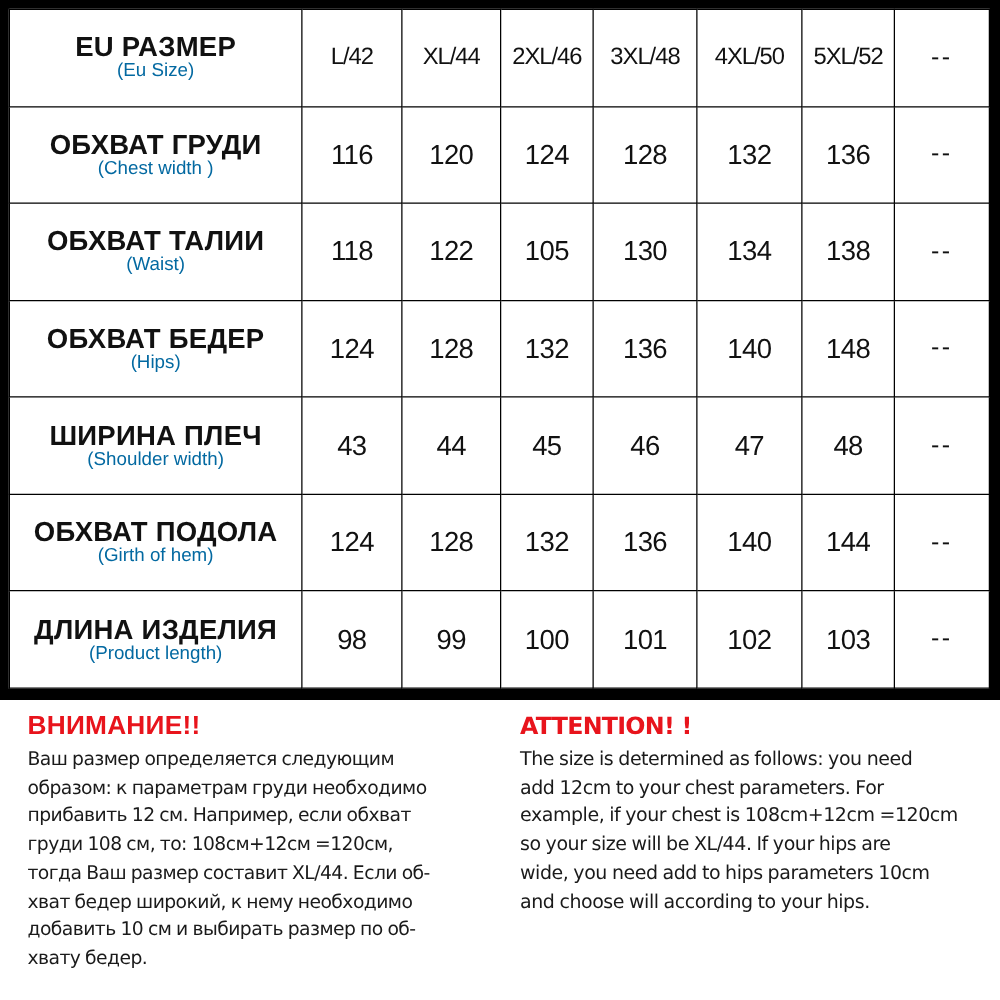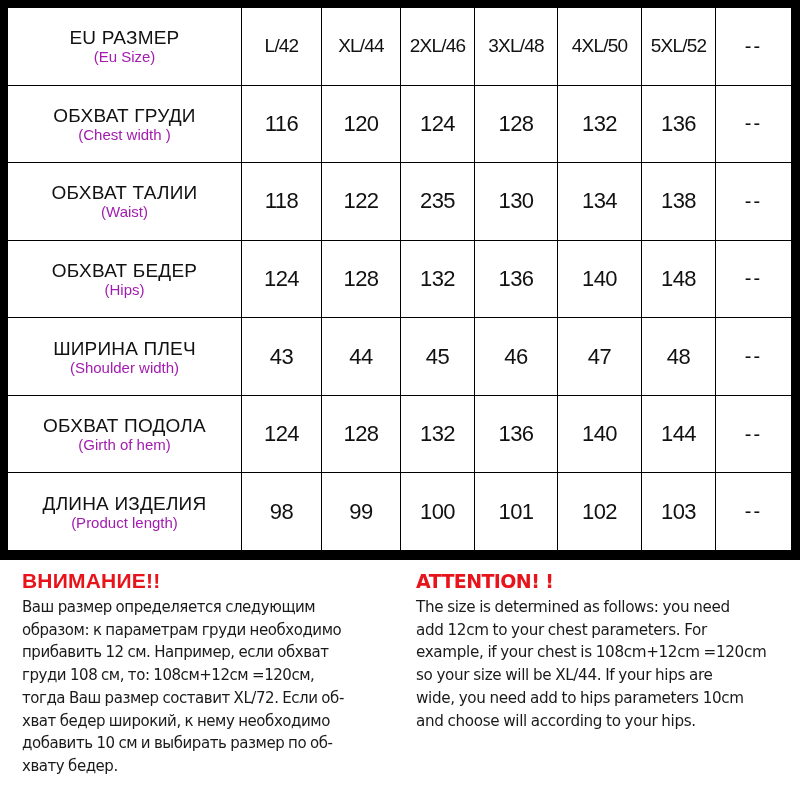--- a/index.html
+++ b/index.html
@@ -21,22 +21,22 @@
     height: 60px;
   }
   col.c-label { width: 234px; }
   col.c-s1 { width: 80px; }
   col.c-s2 { width: 79px; }
   col.c-s3 { width: 74px; }
   col.c-s4 { width: 83px; }
   col.c-s5 { width: 84px; }
   col.c-s6 { width: 74px; }
   col.c-ex { width: 76px; }
-  .lbl-ru { display: block; font-weight: normal; font-size: 19px; line-height: 21px; letter-spacing: 0.2px; }
-  .lbl-en { display: block; font-size: 15px; line-height: 17px; color: #a21caf; text-align: center; }
+  .lbl-ru { display: block; font-weight: bold; font-size: 22px; line-height: 21px; letter-spacing: 0.2px; }
+  .lbl-en { display: block; font-size: 15px; line-height: 17px; color: #0369a1; text-align: center; }
   .val { font-size: 22px; letter-spacing: -0.5px; }
   .val.size { font-size: 19px; letter-spacing: -0.8px; }
   .dash { font-size: 20px; letter-spacing: 2px; color: #222; }
   .note {
     position: absolute; top: 568px;
     font-family: "DejaVu Sans", sans-serif;
   }
   .note-ru { left: 22px; width: 385px; }
   .note-en { left: 416px; width: 384px; }
   .note-title {
@@ -94,21 +94,21 @@
         <td class="val">136</td>
         <td class="dash">--</td>
       </tr>
       <tr>
         <td>
           <span class="lbl-ru">ОБХВАТ ТАЛИИ</span>
           <span class="lbl-en">(Waist)</span>
         </td>
         <td class="val">118</td>
         <td class="val">122</td>
-        <td class="val">235</td>
+        <td class="val">105</td>
         <td class="val">130</td>
         <td class="val">134</td>
         <td class="val">138</td>
         <td class="dash">--</td>
       </tr>
       <tr>
         <td>
           <span class="lbl-ru">ОБХВАТ БЕДЕР</span>
           <span class="lbl-en">(Hips)</span>
         </td>
@@ -162,21 +162,21 @@
     </tbody>
 </table>
 
 <div class="note note-ru">
   <div class="note-title">ВНИМАНИЕ!!</div>
   <p class="note-body" id="note-ru-body">
       <span style="display: block; white-space: nowrap;">Ваш размер определяется следующим</span>
       <span style="display: block; white-space: nowrap;">образом: к параметрам груди необходимо</span>
       <span style="display: block; white-space: nowrap;">прибавить 12 см. Например, если обхват</span>
       <span style="display: block; white-space: nowrap;">груди  108 см, то: 108см+12см =120см,</span>
-      <span style="display: block; white-space: nowrap;">тогда Ваш размер составит XL/72. Если об-</span>
+      <span style="display: block; white-space: nowrap;">тогда Ваш размер составит XL/44. Если об-</span>
       <span style="display: block; white-space: nowrap;">хват бедер широкий, к нему необходимо</span>
       <span style="display: block; white-space: nowrap;">добавить 10 см и выбирать размер по об-</span>
       <span style="display: block; white-space: nowrap;">хвату бедер.</span>
     </p>
 </div>
 
 <div class="note note-en">
   <div class="note-title">ATTENTION! !</div>
   <p class="note-body" id="note-en-body">
       <span style="display: block; white-space: nowrap;">The size is determined as follows: you need</span>

